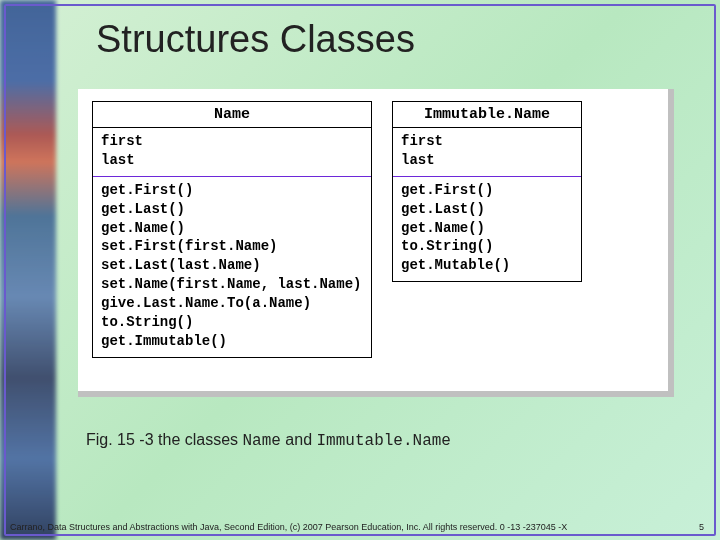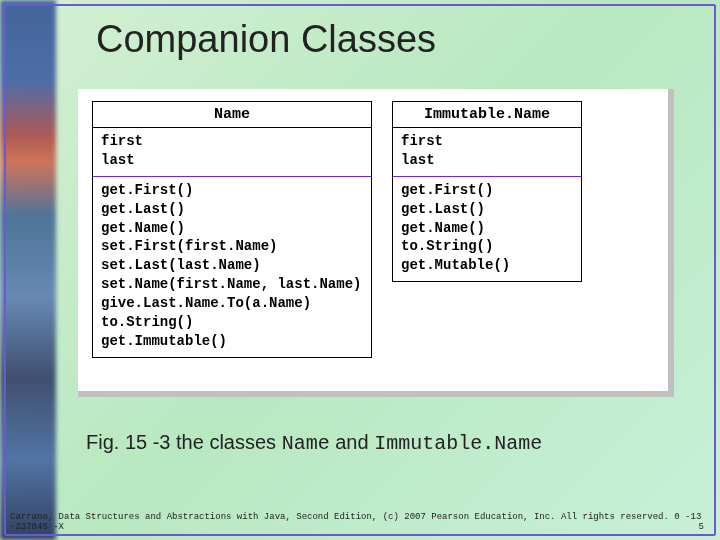--- a/index.html
+++ b/index.html
@@ -78,48 +78,47 @@
     font-family: "Courier New", monospace;
     font-weight: bold;
     font-size: 14px;
     line-height: 1.35;
     padding: 4px 8px 6px 8px;
     white-space: pre;
   }
   .uml-sec:last-child { border-bottom: none; }
   .caption {
     margin-top: 34px;
-    font-size: 20px;
+    font-size: 16px;
     color: #222;
   }
   .caption .mono {
     font-family: "Courier New", monospace;
   }
   .footer {
     position: absolute;
     left: 10px; right: 10px; bottom: 8px;
     font-size: 9px;
     color: #222;
     text-align: left;
-    font-family: Liberation Mono, monospace;
   }
   .footer .pg {
     float: right;
     margin-right: 6px;
   }
 </style>
 </head>
 <body>
 
 <div class="left-strip"></div>
 <div class="frame-border"></div>
 
 <div class="content">
 
-  <h1 class="title">Companion Classes</h1>
+  <h1 class="title">Structures Classes</h1>
 
   <div class="figure-wrap">
     <div class="figure">
 
       <div class="uml uml-a">
         <div class="uml-head">Name</div>
         <div class="uml-sec">first
 last</div>
         <div class="uml-sec">get.First()
 get.Last()

